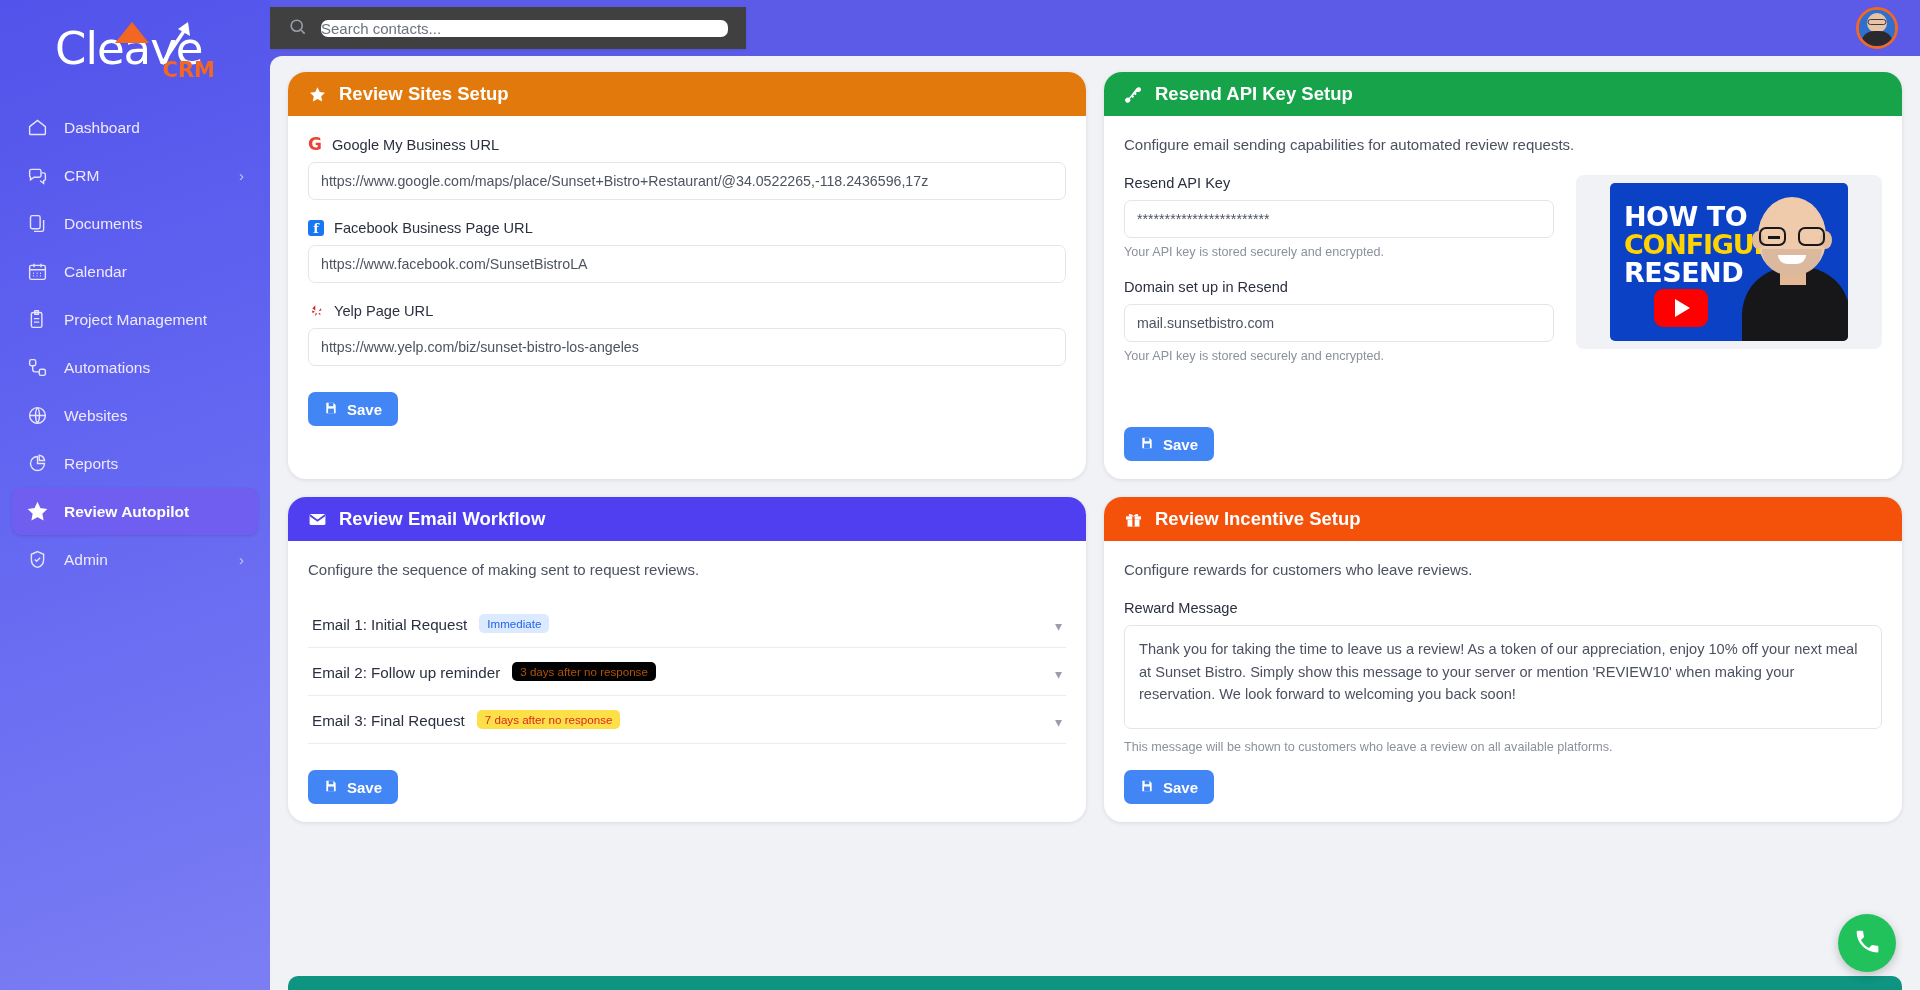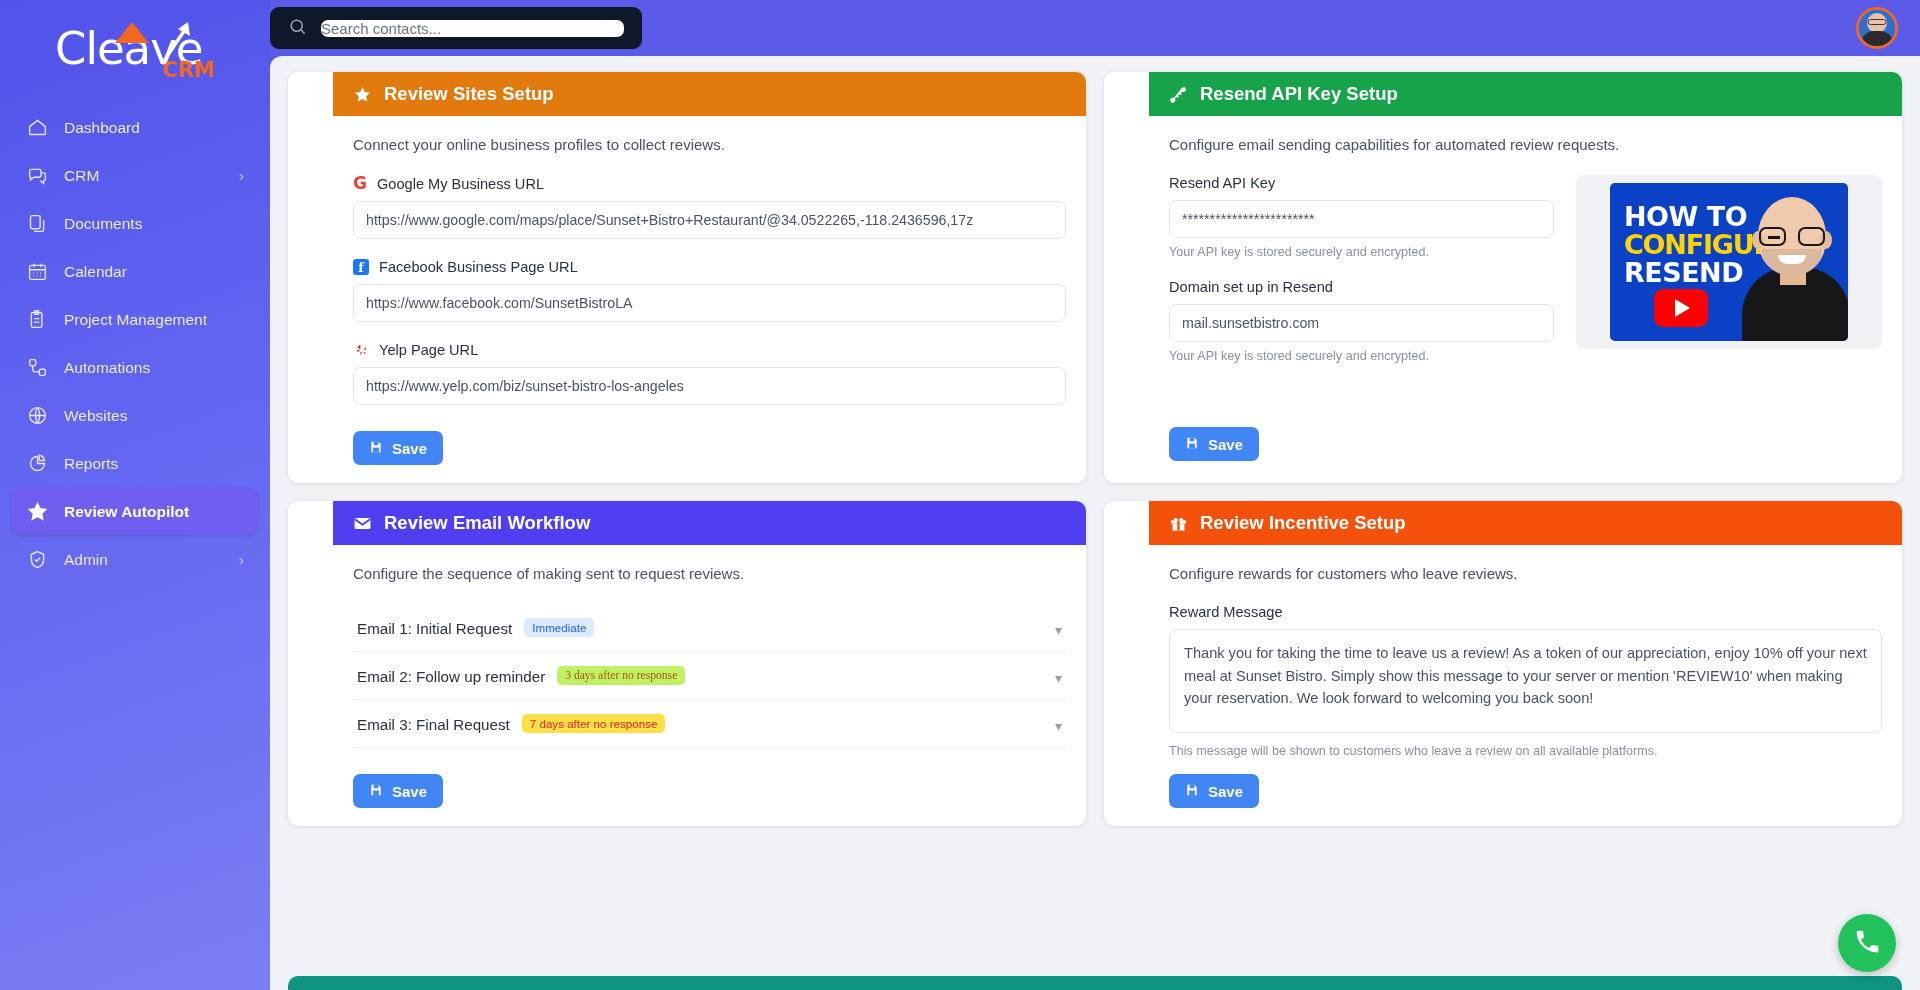--- a/index.html
+++ b/index.html
@@ -49,22 +49,22 @@
   .nav-item.active .ico svg { fill:#fff; stroke:#fff; }
   .nav-chev { position:absolute; right: 14px; color:#c9c6f5; font-size: 15px; line-height:1; }
 
   
   .main { flex: 1 1 auto; height: 990px; position: relative; display:flex; flex-direction:column; }
   .topbar {
     height: 56px; flex: 0 0 56px; display:flex; align-items:center;
     padding: 0 22px 0 0; position: relative;
   }
   .search-box {
-    margin-left: 0px; width: 372px; height: 42px; background:#0f172a;
-    border-radius: 9px; display:flex; align-items:center; gap: 14px;
+    margin-left: 0px; width: 476px; height: 42px; background:#404040;
+    border-radius: 0; display:flex; align-items:center; gap: 14px;
     padding: 0 18px; box-shadow: 0 1px 2px rgba(0,0,0,.08);
   }
   .search-box svg { width:19px;height:19px;stroke:#9aa0aa;fill:none;stroke-width:2; }
   .avatar {
     position:absolute; right: 22px; top: 7px;
     width:42px;height:42px;border-radius:50%;
     border: 3px solid #f26722; overflow:hidden; background:#2d6fd4;
   }
   .avatar-inner { width:100%;height:100%; position:relative; background:#2f6fd0; }
   .av-head { position:absolute; left:50%; top:3px; transform:translateX(-50%); width:20px;height:20px;border-radius:50%;background:#e8c3a6; }
@@ -77,23 +77,22 @@
     border-radius: 12px 0 0 0;
     margin-left: 0;
     padding: 16px 18px 0 18px;
     overflow: hidden;
     position: relative;
   }
   .grid {
     display:grid; grid-template-columns: 1fr 1fr; gap: 18px;
   }
   .card {
-    background:#fff; border-radius: 10px; overflow:hidden;
+    background:#fff; border-radius: 18px; overflow:hidden;
     box-shadow: 0 1px 4px rgba(20,20,50,.10);
-    padding-left: 45px;
   }
   .card-hd {
     height: 44px; display:flex; align-items:center; gap:12px;
     padding: 0 20px; color:#fff; font-size:18.5px; font-weight:bold;
   }
   .card-hd .hico { display:flex; align-items:center; }
   .card-hd .hico svg { width:19px;height:19px;fill:#fff; }
   .card-bd { padding: 20px 20px 18px 20px; }
   .card-desc { color:#4b5160; font-size:15px; margin-bottom: 22px; }
 
@@ -153,21 +152,21 @@
   .p-neck{position:absolute;left:40px;top:74px;width:26px;height:20px;background:#e3b894;}
 
   
   .wf-row {
     display:flex; align-items:flex-end; gap:12px;
     padding: 14px 4px; border-bottom:1px solid #ebedf1; cursor:pointer;
   }
   .wf-title { font-size:15.2px; color:#2b3040; }
   .wf-badge { font-size:11.6px; padding: 3px 8px; border-radius:5px; }
   .b-blue{background:#dbeafe;color:#2563eb;}
-  .b-amber{background:#bef264;color:#b45309;font-family:Liberation Serif, serif;}
+  .b-amber{background:#000000;color:#b45309;}
   .b-red{background:#fde047;color:#dc2626;}
   .wf-chev{margin-left:auto;color:#9aa0ab;font-size:14px;line-height:1;}
 
   .ta {
     width:100%; height:104px; border:1px solid #e3e5ea; border-radius:7px;
     padding: 12px 14px; font-size:14.6px; color:#4b5160; line-height:1.55;
     resize:none; font-family:"Liberation Sans", sans-serif; outline:none;
   }
 
   
@@ -335,21 +334,20 @@
       <div class="card">
         <div class="card-hd" style="background:#e2790d;">
           <span class="hico">
             <svg viewBox="0 0 24 24">
                 <path d="M12 2.8l2.9 6 6.6.9-4.8 4.6 1.2 6.5L12 17.7 6.1 20.8l1.2-6.5L2.5 9.7l6.6-.9z"></path>
               </svg>
           </span>
           <span>Review Sites Setup</span>
         </div>
         <div class="card-bd">
-          <div class="card-desc">Connect your online business profiles to collect reviews.</div>
 
           <div class="fieldrow">
             <div class="field-label">
               <span class="g-ico">G</span>
               <span>Google My Business URL</span>
             </div>
             <input class="inp" value="https://www.google.com/maps/place/Sunset+Bistro+Restaurant/@34.0522265,-118.2436596,17z" style="">
           </div>
 
           <div class="fieldrow">

